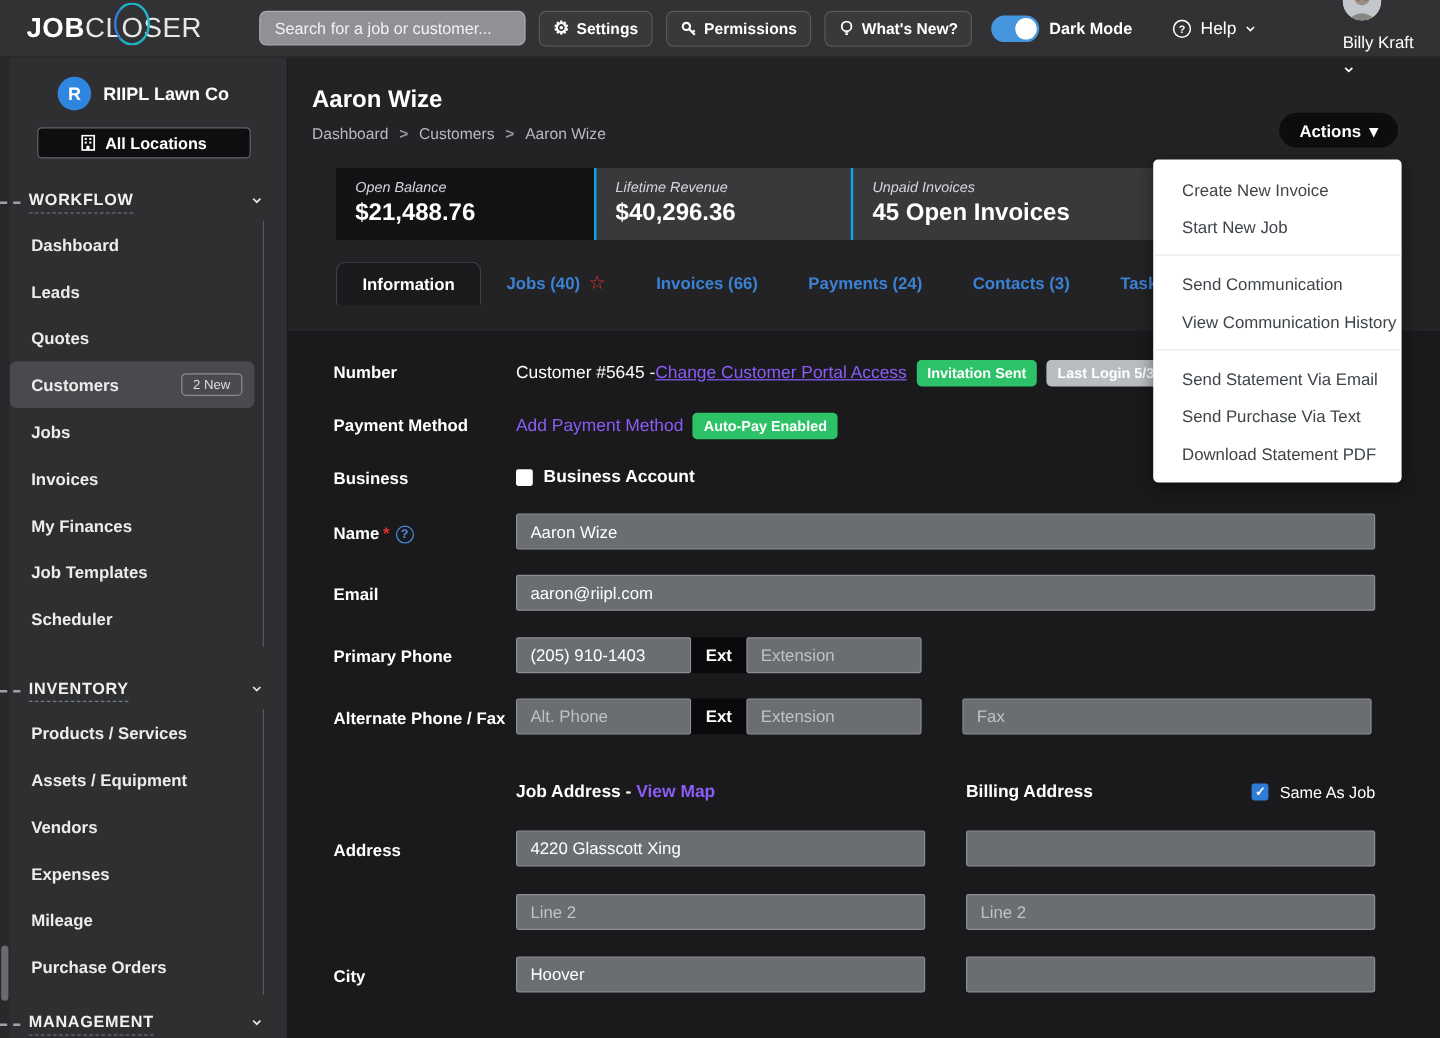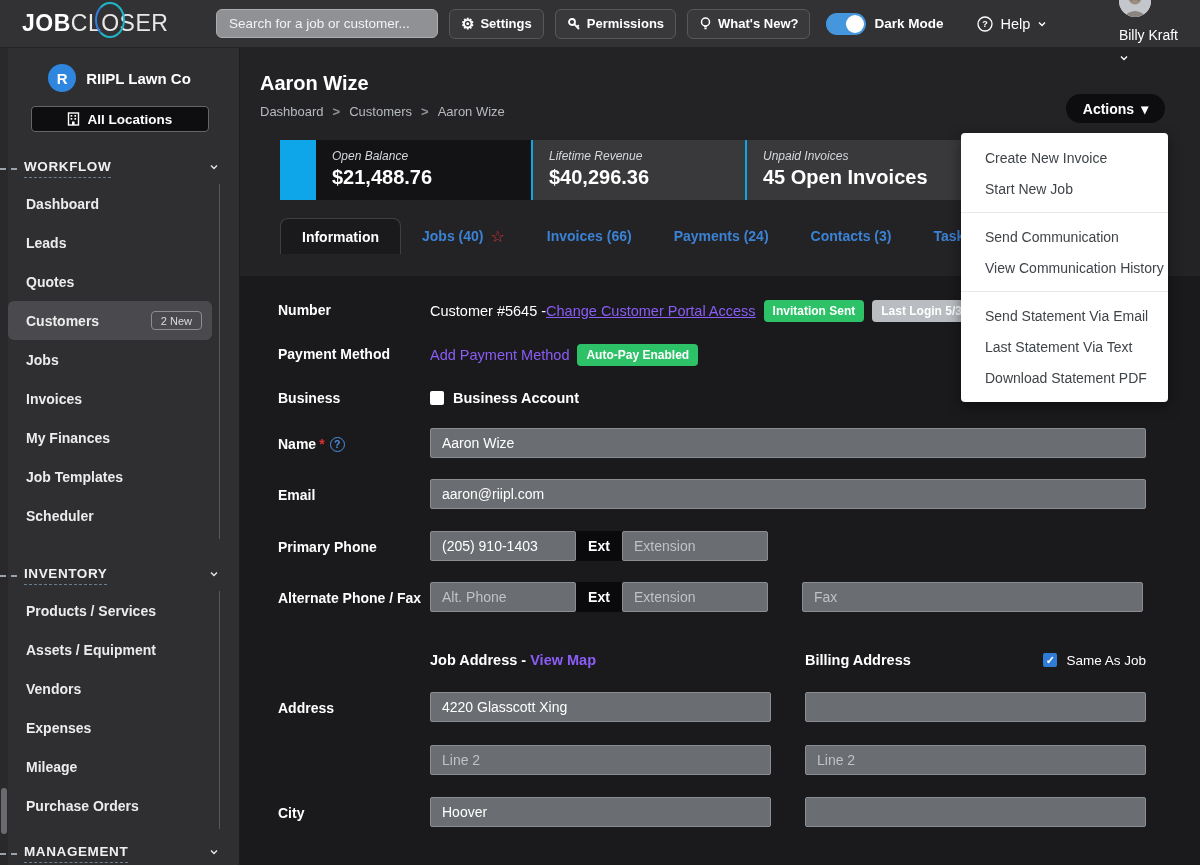--- a/index.html
+++ b/index.html
@@ -60,21 +60,21 @@
   .main { position:absolute; top:48px; left:240px; right:0; bottom:0; background:#232326; }
   .page-head { padding:24px 20px 0 20px; }
   .page-title { font-size:20px; font-weight:800; }
   .breadcrumb { margin-top:9px; font-size:13px; color:#b6babf; display:flex; gap:9px; align-items:center; }
   .breadcrumb .sep { color:#8f959c; font-weight:700; }
   .breadcrumb span { cursor:pointer; }
   .actions-btn { position:absolute; top:46px; right:35px; width:99px; height:29px; background:#0d0d0f;
                  border:none; border-radius:15px; color:#fff; font-weight:700; font-size:14px; cursor:pointer;
                  display:flex; align-items:center; justify-content:center; gap:7px; z-index:40;
                  font-family:"Liberation Sans",sans-serif; }
-  .stats { margin:21px 54px 0 20px; display:flex; background:#0ea5e9; gap:2px;padding-left:36px; }
+  .stats { margin:21px 54px 0 20px; display:flex; background:#0ea5e9; gap:2px; }
   .stat { padding:9px 16px 11px; background:#39393b; }
   .stat.first { background:#131315; width:215px; }
   .stat.mid { width:212px; }
   .stat.last { flex:1; }
   .stat .s-label { font-style:italic; font-size:12px; color:#d4d7da; }
   .stat .s-value { font-weight:800; font-size:20px; margin-top:3px; }
 
   .tabs { margin:18px 20px 0; display:flex; align-items:flex-end; height:36px; }
   .tab { padding:0 21px; height:36px; display:flex; align-items:center; gap:7px; font-size:14px; font-weight:700;
          color:#3b82d4; cursor:pointer; white-space:nowrap; }
@@ -439,15 +439,15 @@
 </div>
 
 <div class="dropdown">
   <div class="item">Create New Invoice</div>
   <div class="item">Start New Job</div>
   <div class="divider"></div>
   <div class="item">Send Communication</div>
   <div class="item">View Communication History</div>
   <div class="divider"></div>
   <div class="item">Send Statement Via Email</div>
-  <div class="item">Last Statement Via Text</div>
+  <div class="item">Send Purchase Via Text</div>
   <div class="item">Download Statement PDF</div>
 </div>
 
 </body></html>

